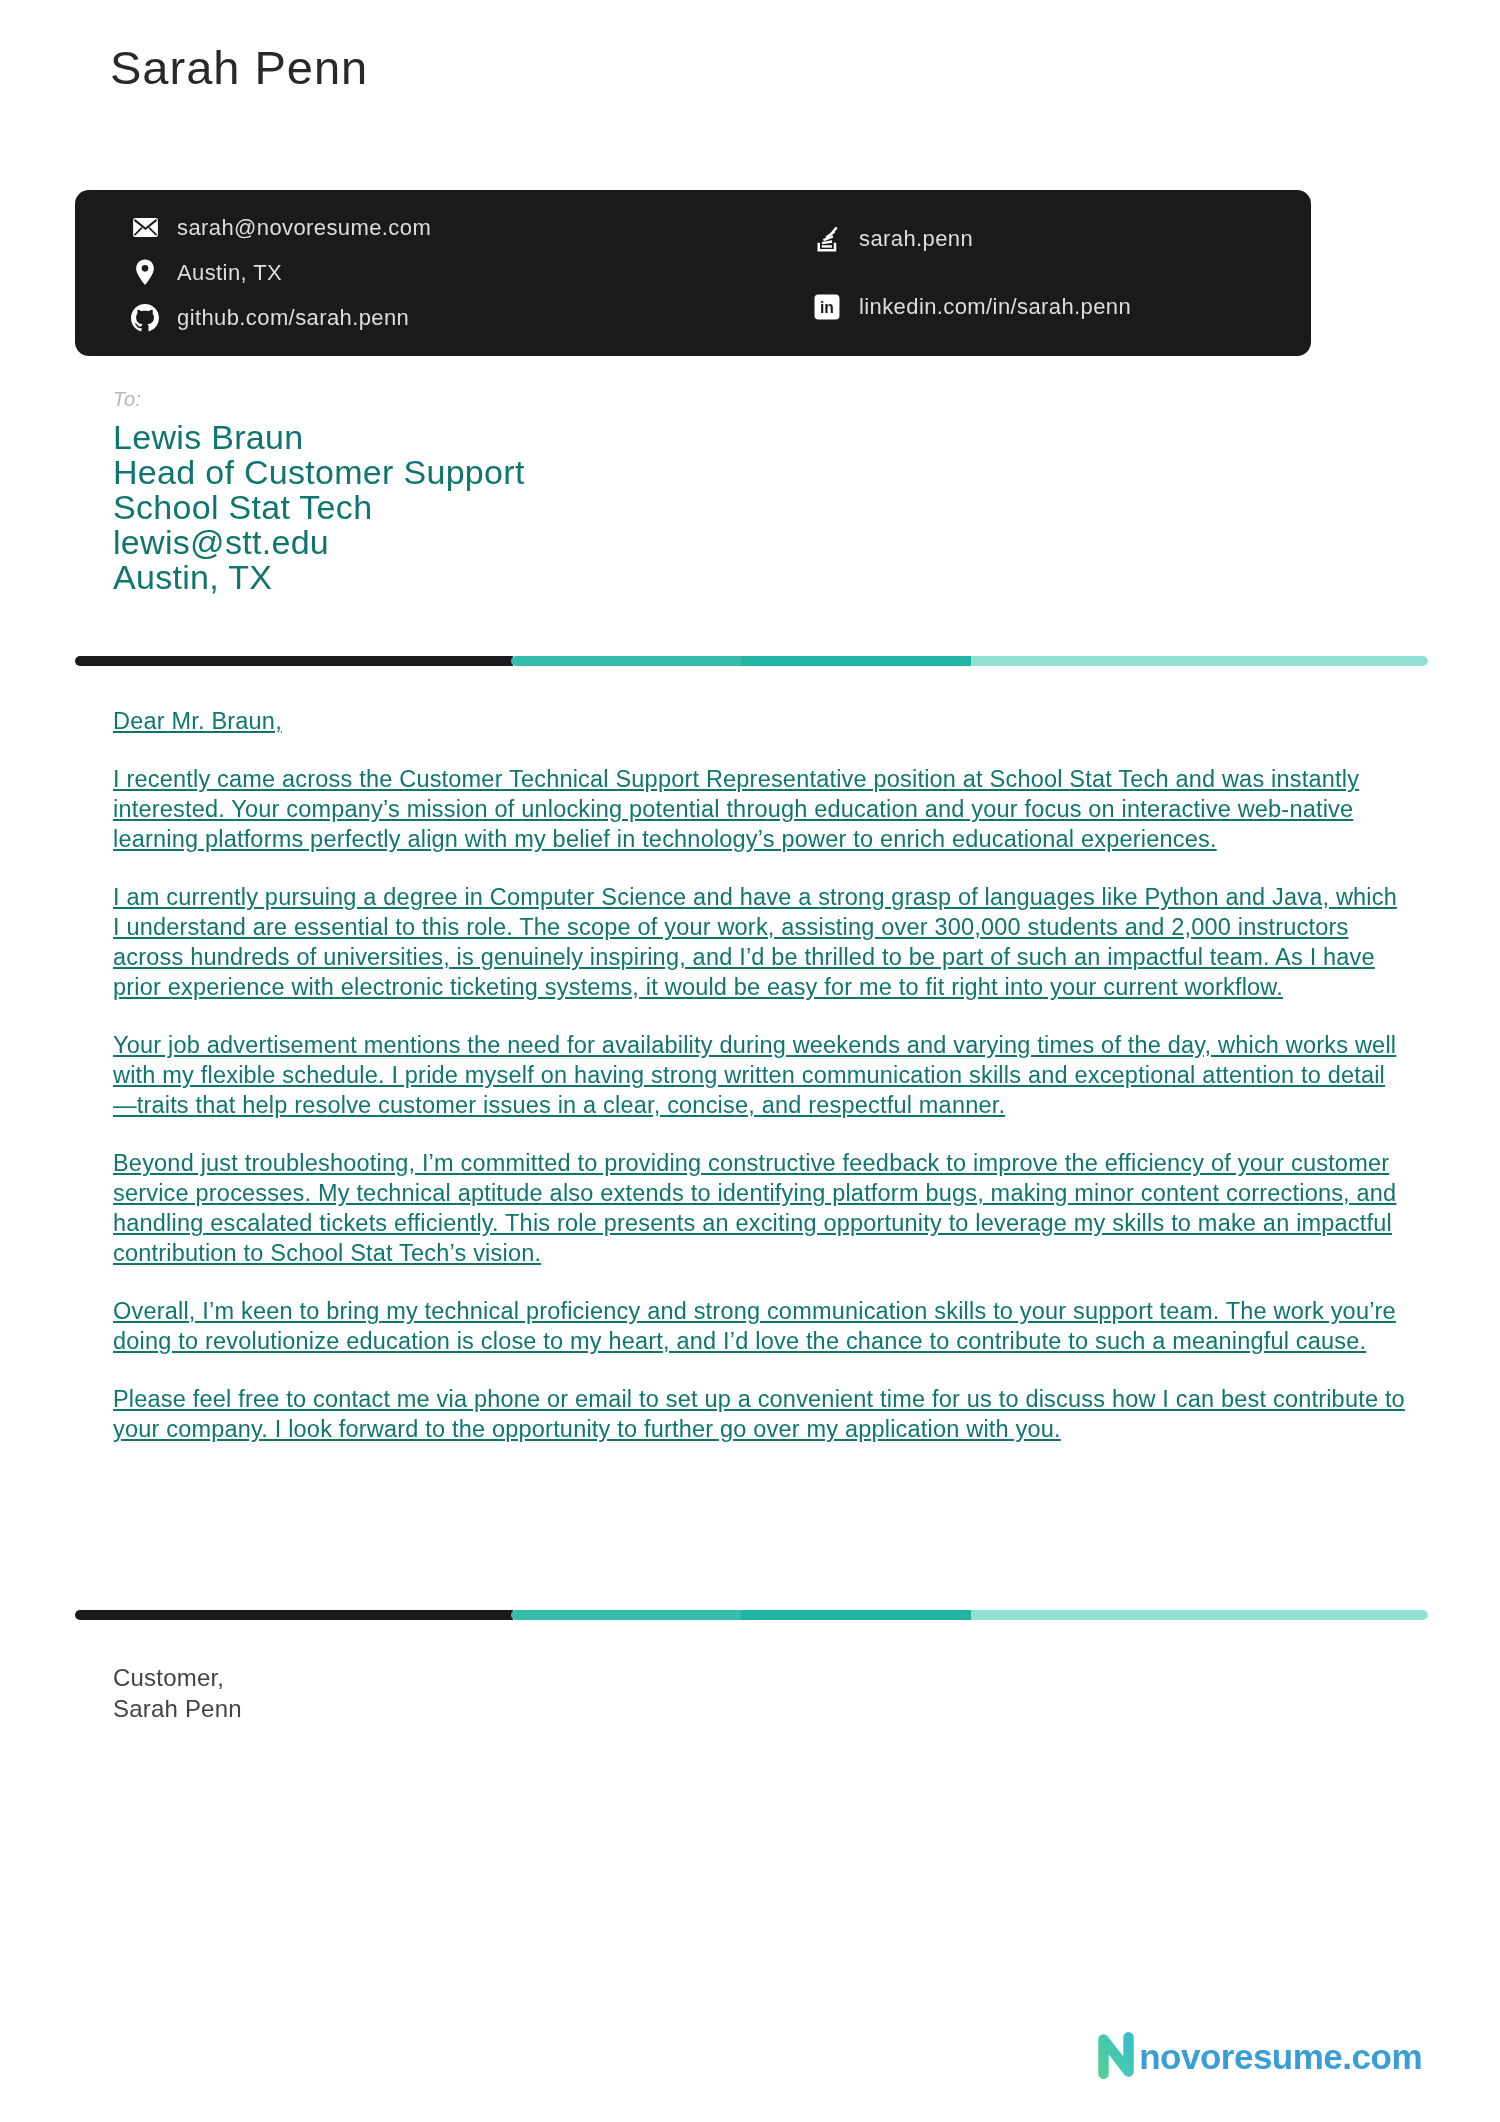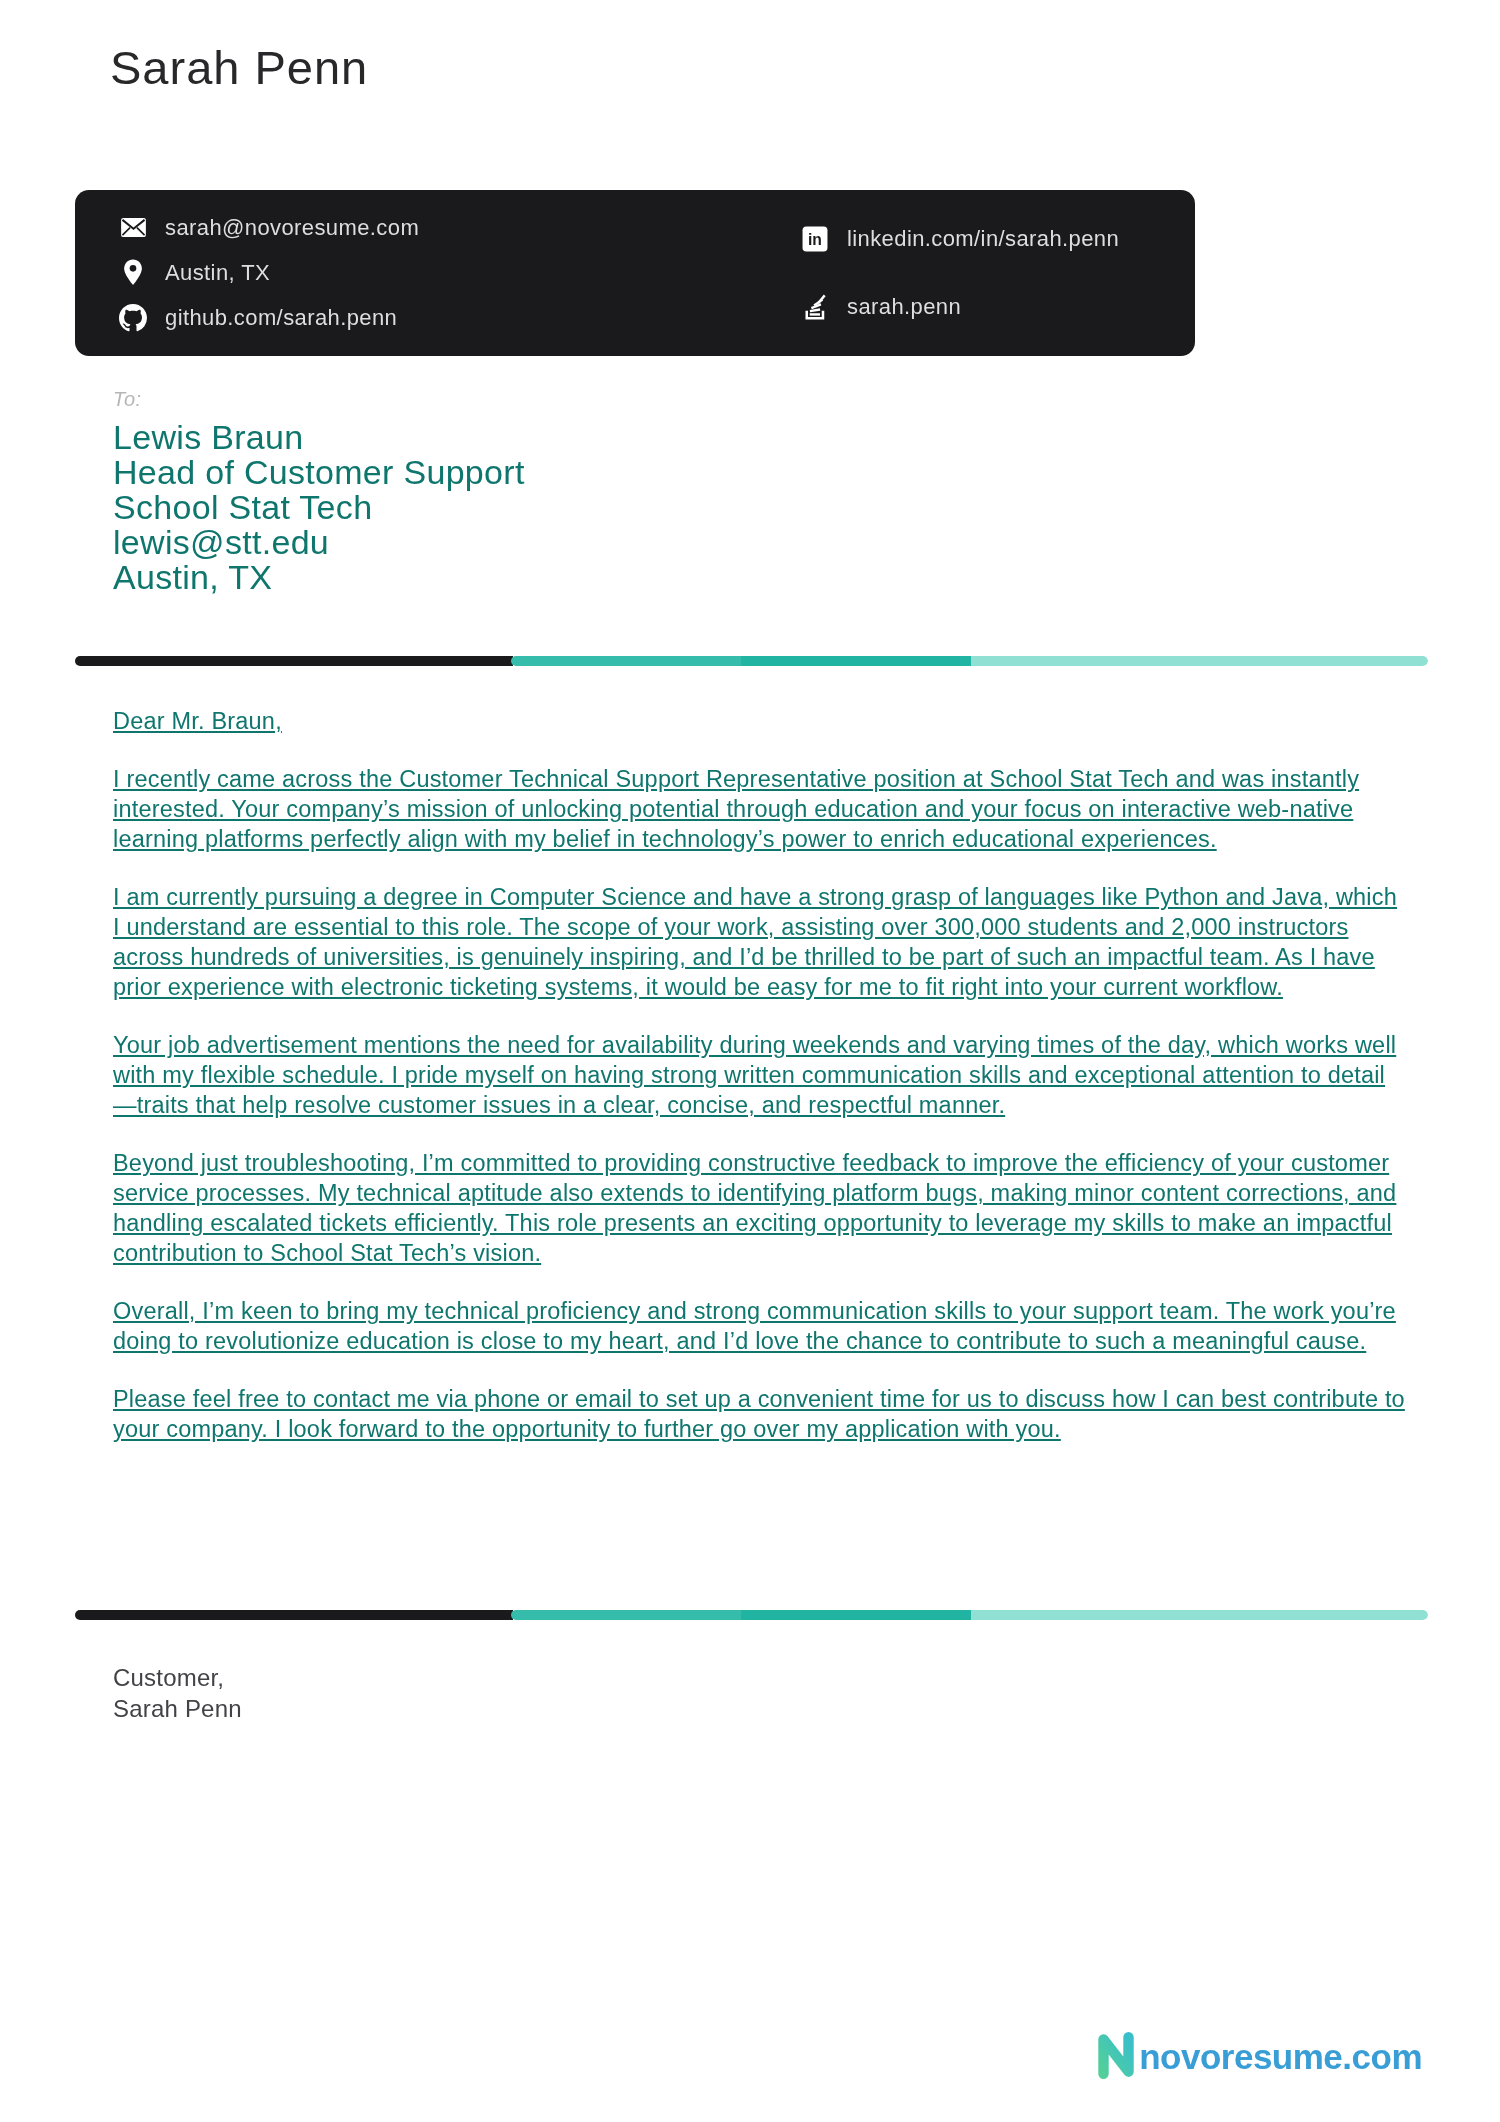--- a/index.html
+++ b/index.html
@@ -29,26 +29,26 @@
     font-size: 28px;
     font-weight: 400;
     letter-spacing: 0.5px;
     color: #48c4ae;
   }
 
   
   .contact-bar {
     position: absolute;
     left: 75px; top: 190px;
-    width: 1120px; height: 166px;
+    width: 1236px; height: 166px;
     background: #1a1a1c;
     border-radius: 14px;
     display: grid;
     grid-template-columns: 725px 1fr;
-    padding: 15px 0;
+    padding: 15px 12px;
   }
   .contact-col {
     display: flex;
     flex-direction: column;
     justify-content: space-around;
   }
   .contact-col.left  { padding-left: 43px; }
   .contact-item {
     display: flex;
     align-items: center;
@@ -184,40 +184,40 @@
         </span>
         <span class="contact-text">github.com/sarah.penn</span>
       </div>
 
     </div>
     <div class="contact-col right">
 
 
       <div class="contact-item">
         <span class="cicon">
-          <svg width="26" height="26" viewBox="0 0 24 24">
-            <rect x="0.5" y="0.5" width="23" height="23" rx="3.5" fill="#ffffff"></rect>
-            <text x="12" y="17.6" text-anchor="middle" font-family="Liberation Sans, sans-serif" font-size="14.5" font-weight="bold" fill="#1a1a1c">in</text>
-          </svg>
-        </span>
-        <span class="contact-text">linkedin.com/in/sarah.penn</span>
-      </div>
-
-      <div class="contact-item">
-        <span class="cicon">
           <svg width="25" height="27" viewBox="0 0 20 21">
             <path d="M3 13 V19 H16 V13" stroke="#ffffff" stroke-width="2" fill="none"></path>
             <rect x="5.4" y="15.1" width="8.2" height="1.9" fill="#ffffff"></rect>
             <rect x="5.5" y="11.8" width="8.2" height="1.9" fill="#ffffff" transform="rotate(-9 9.6 12.7)"></rect>
             <rect x="6.4" y="8.6" width="8.2" height="1.9" fill="#ffffff" transform="rotate(-21 10.5 9.5)"></rect>
             <rect x="8.1" y="5.6" width="8.2" height="1.9" fill="#ffffff" transform="rotate(-35 12.2 6.5)"></rect>
             <rect x="10.6" y="3.0" width="8.2" height="1.9" fill="#ffffff" transform="rotate(-50 14.7 3.9)"></rect>
           </svg>
         </span>
         <span class="contact-text">sarah.penn</span>
+      </div>
+
+      <div class="contact-item">
+        <span class="cicon">
+          <svg width="26" height="26" viewBox="0 0 24 24">
+            <rect x="0.5" y="0.5" width="23" height="23" rx="3.5" fill="#ffffff"></rect>
+            <text x="12" y="17.6" text-anchor="middle" font-family="Liberation Sans, sans-serif" font-size="14.5" font-weight="bold" fill="#1a1a1c">in</text>
+          </svg>
+        </span>
+        <span class="contact-text">linkedin.com/in/sarah.penn</span>
       </div>
 
     </div>
   </div>
 
   <section class="recipient">
     <div class="to-label">To:</div>
     <div class="recipient-line">Lewis Braun</div>
     <div class="recipient-line">Head of Customer Support</div>
     <div class="recipient-line">School Stat Tech</div>

